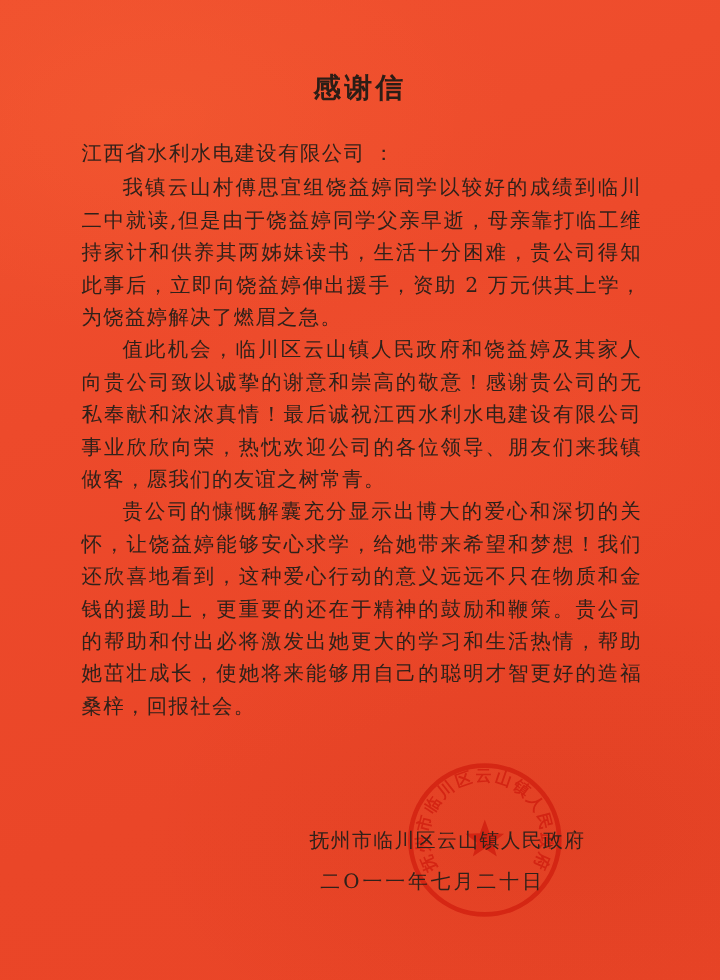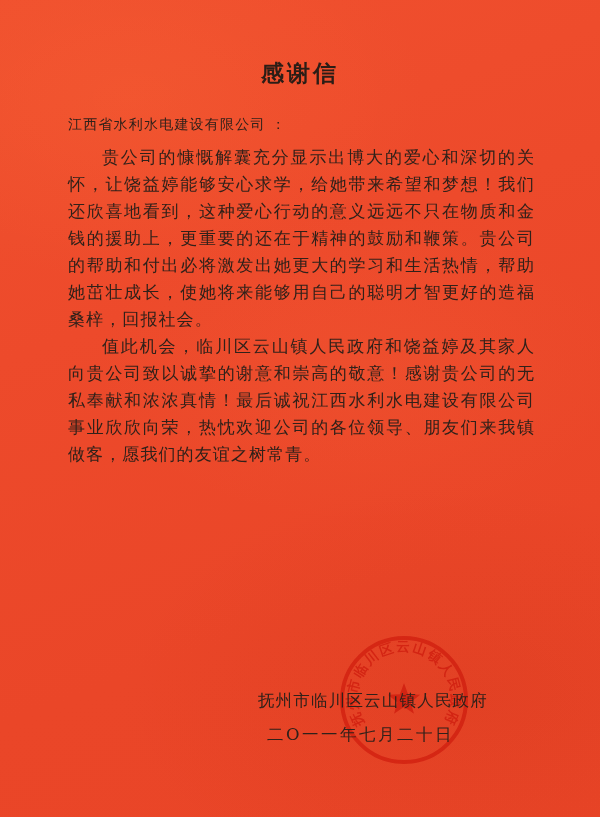--- a/index.html
+++ b/index.html
@@ -26,21 +26,21 @@
     font-family: "DejaVu Sans", "Liberation Sans", sans-serif;
     font-weight: bold;
     font-size: 23px;
     letter-spacing: 3px;
     color: #2b1d16;
   }
 
   .salutation {
     position: absolute;
     top: 116px; left: 68px;
-    font-size: 14px;
+    font-size: 17px;
     letter-spacing: 1.2px;
   }
 
   .body-text {
     position: absolute;
     top: 144px; left: 68px;
     width: 467px;
   }
   .body-text p {
     margin: 0;
@@ -86,22 +86,23 @@
 </head>
 <body>
 
 <div class="paper">
 
   <div class="title">感谢信</div>
 
   <div class="salutation">江西省水利水电建设有限公司 ：</div>
 
   <div class="body-text">
+    <p>我镇云山村傅思宜组饶益婷同学以较好的成绩到临川二中就读,但是由于饶益婷同学父亲早逝，母亲靠打临工维持家计和供养其两姊妹读书，生活十分困难，贵公司得知此事后，立即向饶益婷伸出援手，资助 2 万元供其上学，为饶益婷解决了燃眉之急。</p>
+    <p>值此机会，临川区云山镇人民政府和饶益婷及其家人向贵公司致以诚挚的谢意和崇高的敬意！感谢贵公司的无私奉献和浓浓真情！最后诚祝江西水利水电建设有限公司事业欣欣向荣，热忱欢迎公司的各位领导、朋友们来我镇做客，愿我们的友谊之树常青。</p>
     <p>贵公司的慷慨解囊充分显示出博大的爱心和深切的关怀，让饶益婷能够安心求学，给她带来希望和梦想！我们还欣喜地看到，这种爱心行动的意义远远不只在物质和金钱的援助上，更重要的还在于精神的鼓励和鞭策。贵公司的帮助和付出必将激发出她更大的学习和生活热情，帮助她茁壮成长，使她将来能够用自己的聪明才智更好的造福桑梓，回报社会。</p>
-    <p>值此机会，临川区云山镇人民政府和饶益婷及其家人向贵公司致以诚挚的谢意和崇高的敬意！感谢贵公司的无私奉献和浓浓真情！最后诚祝江西水利水电建设有限公司事业欣欣向荣，热忱欢迎公司的各位领导、朋友们来我镇做客，愿我们的友谊之树常青。</p>
   </div>
 
   <svg class="seal" viewBox="0 0 136 136">
     <circle cx="68" cy="68" r="62" fill="none" stroke="#df2f15" stroke-width="4" opacity="0.85"></circle>
     <defs>
       <path id="sealArc" d="M 33.8,98.3 A 47,47 0 1 1 102.2,98.3" fill="none"></path>
     </defs>
     <text fill="#df2f15" opacity="0.9">
       <textPath href="#sealArc" startOffset="50%" text-anchor="middle">抚州市临川区云山镇人民政府</textPath>
     </text>

